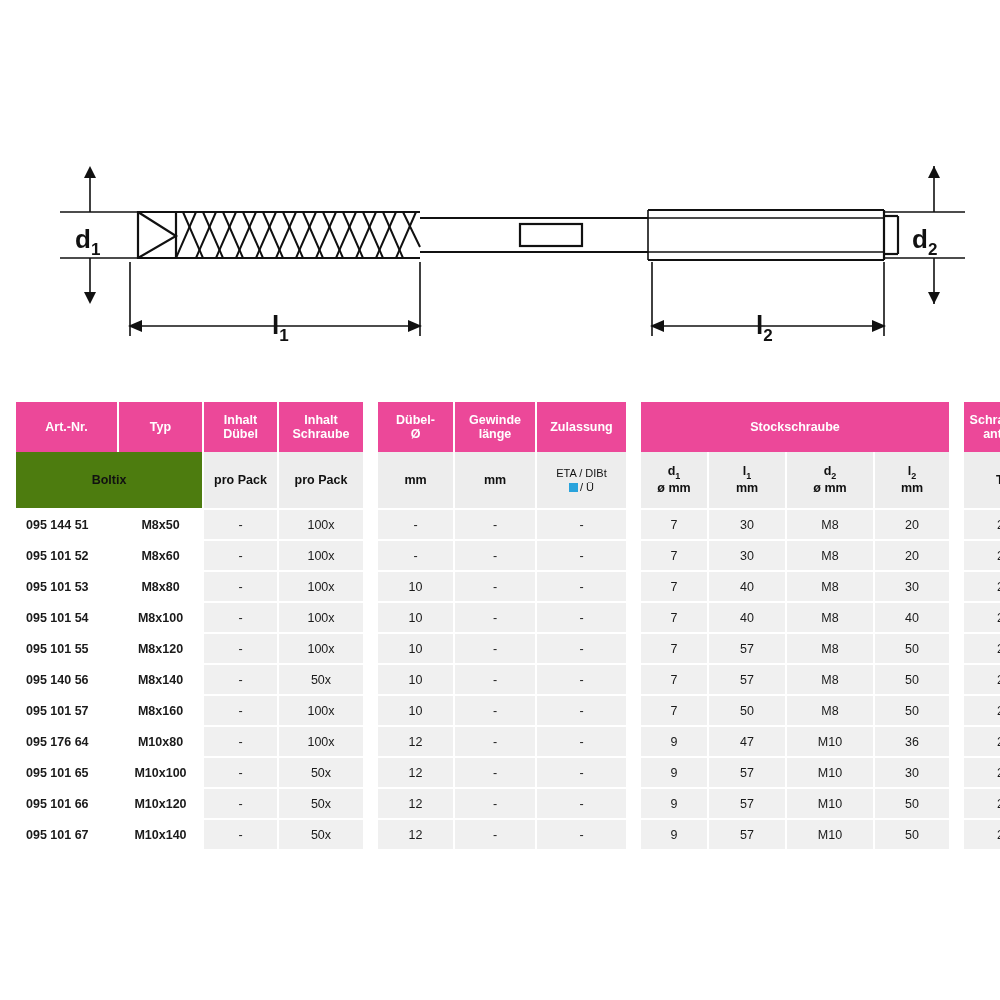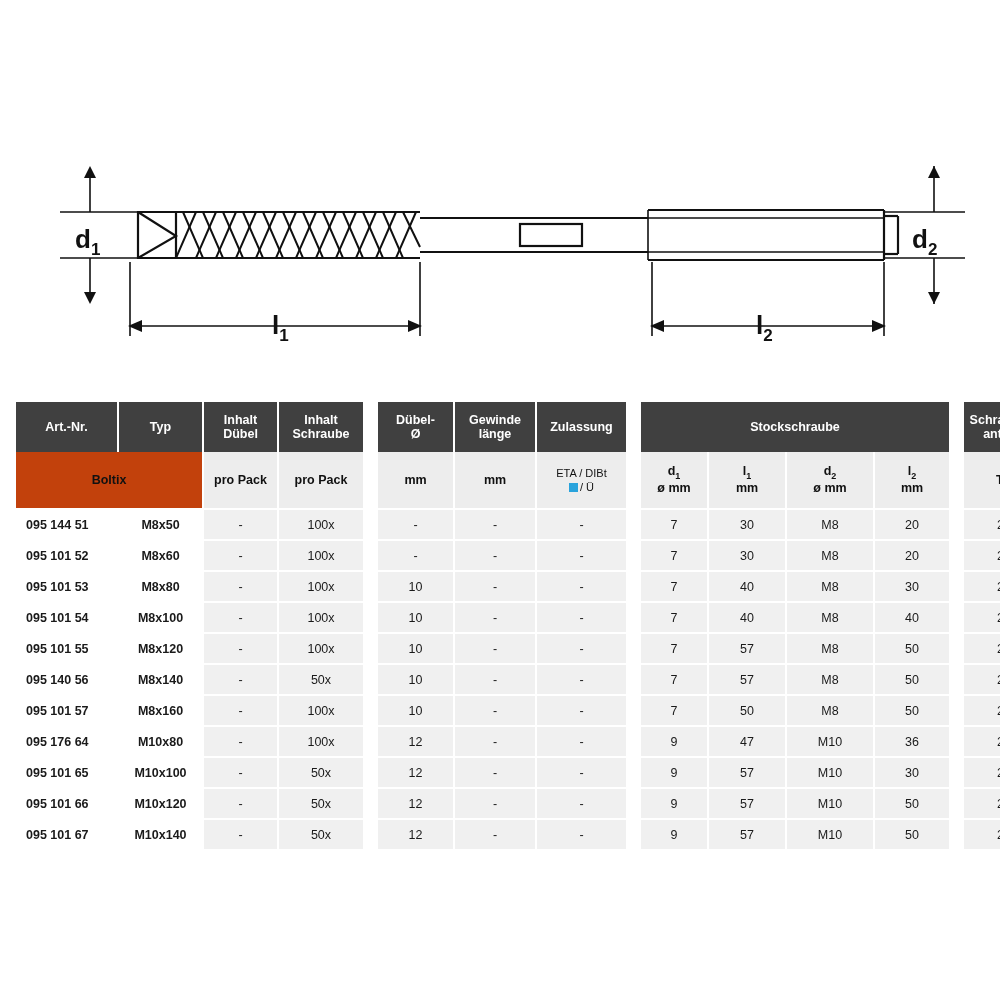--- a/index.html
+++ b/index.html
@@ -42,37 +42,37 @@
   table.spec td, table.spec th {
     padding: 0;
     margin: 0;
     vertical-align: middle;
     text-align: center;
     font-size: 12.5px;
   }
 
   
   .hdr td {
-    background: #404040;
+    background: #ec4899;
     color: #ffffff;
     font-weight: bold;
     font-size: 12.5px;
     height: 50px;
     line-height: 1.12;
     border-right: 2px solid #ffffff;
   }
   .hdr td.last { border-right: none; }
   .hdr td.gap, .sub td.gap, .row td.gap {
     background: #ffffff !important;
     border: none !important;
   }
 
   
   .sub td {
-    background: #c2410c;
+    background: #4d7c0f;
     color: #111111;
     font-weight: bold;
     height: 56px;
     line-height: 1.15;
     border-right: 2px solid #ffffff;
     border-bottom: 2px solid #ffffff;
     font-size: 12.5px;
   }
   .sub td.shade { background: #ededed; }
   .sub td.last { border-right: none; }

